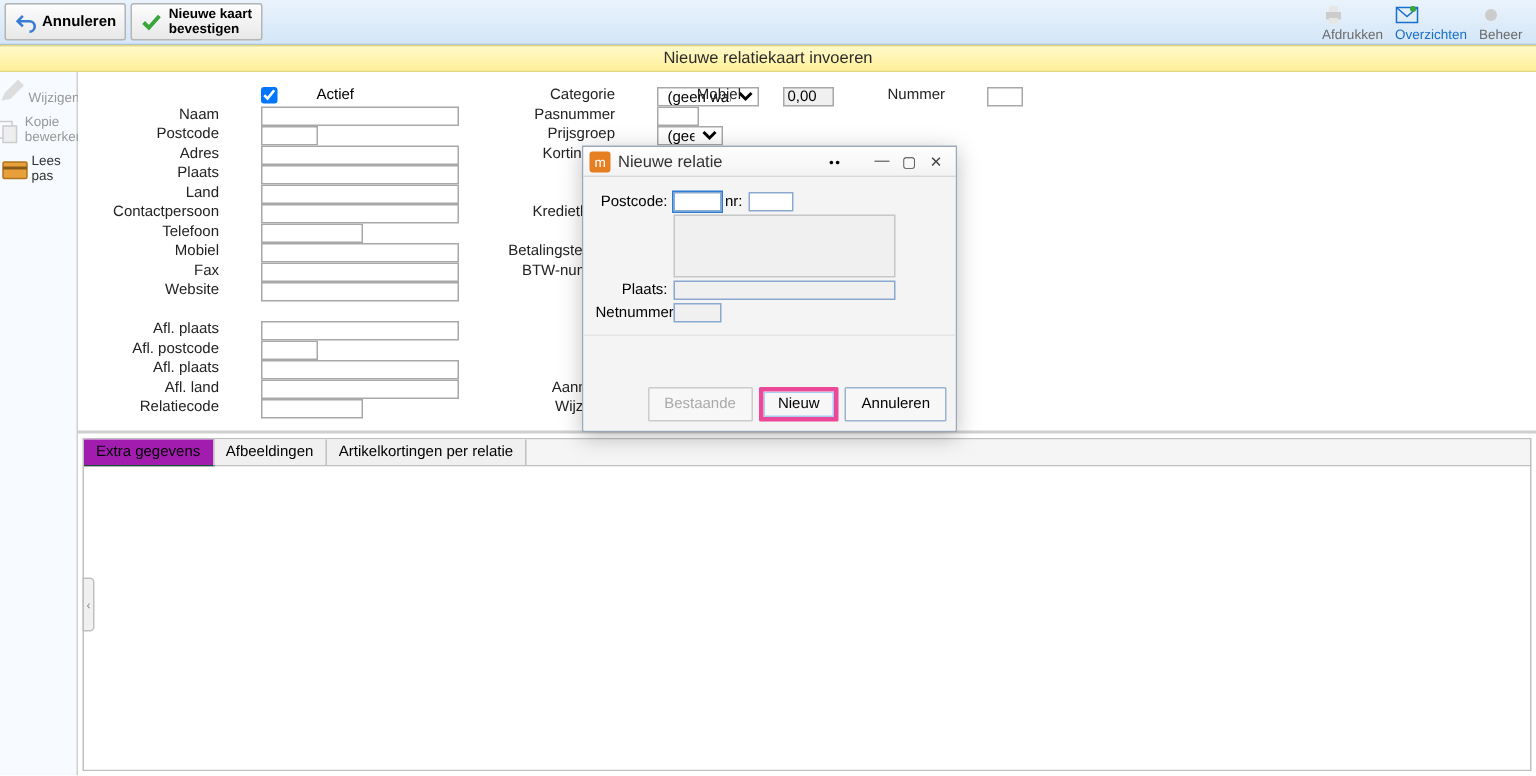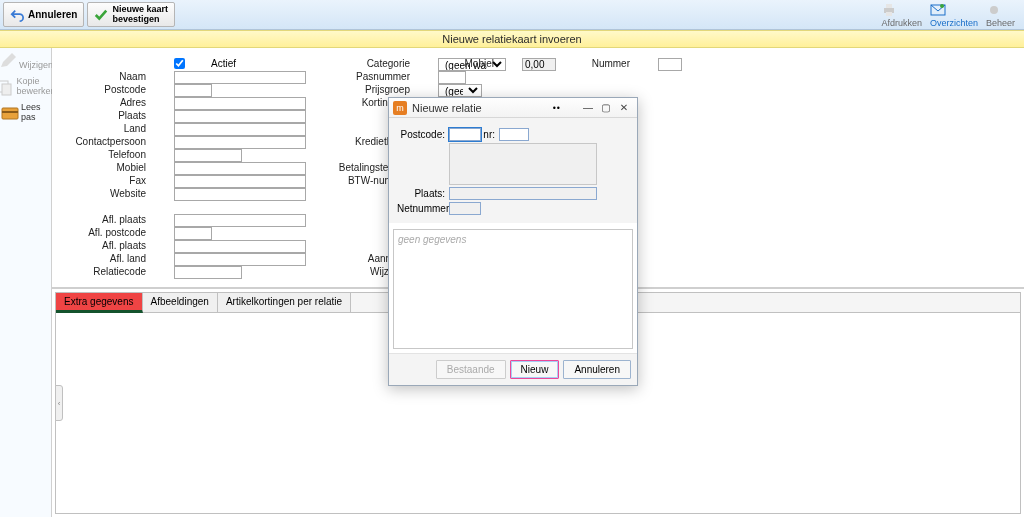--- a/index.html
+++ b/index.html
@@ -88,21 +88,21 @@
   .w-full { width: 132px; }
   .w-med { width: 68px; }
   .w-sm { width: 38px; }
   .w-tiny { width: 28px; }
   .w-chk { width: 11px; height:11px; }
   .readonly { background:#f0f0f0 !important; }
   .spacer { height: 13px; }
   .tabs-wrap { flex:1; display:flex; flex-direction:column; border:1px solid #c0c0c0; margin:3px; background:#fff; position:relative;}
   .tabs { display:flex; background:#f5f5f5; border-bottom:1px solid #c0c0c0; }
   .tab { padding: 3px 8px; font-size:10px; border-right:1px solid #c0c0c0; cursor:pointer; background:#f0f0f0;}
-  .tab.active { background:#ef4444; border-bottom:3px solid #14532d; margin-bottom:-1px;}
+  .tab.active { background:#a21caf; border-bottom:1px solid #14532d; margin-bottom:-1px;}
   .tab-body { flex:1; background:#fff; }
   .left-handle { position:absolute; left:-1px; top:50%; transform:translateY(-50%); width:8px; height:36px; background:#f0f0f0; border:1px solid #c0c0c0; border-radius:0 3px 3px 0; display:flex;align-items:center;justify-content:center; font-size:8px; color:#888; cursor:pointer;}
 
   
   .dialog {
     position:absolute;
     left: 388px; top: 97px;
     width: 250px;
     background: #fff;
     border: 1px solid #9aa8b8;
@@ -129,23 +129,23 @@
     margin: 6px 4px 4px 4px;
     border:1px solid #c7c7c7;
     background:#fff;
     height: 120px;
     padding: 4px;
     font-size: 10px;
     color:#aaa;
     font-style: italic;
   }
   .dlg-btns { display:flex; justify-content:flex-end; gap:4px; padding: 6px; background:#f4f4f4; border-top:1px solid #e3e3e3;}
-  .dlg-btn { border:1px solid #9cb3cf; background:#f7f7f7; padding:3px 10px; font-size:10px; cursor:pointer; border-radius:1px;}
+  .dlg-btn { border:1px solid #9cb3cf; background:#f7f7f7; padding:3px 10px; font-size:10px; cursor:pointer; border-radius:1px;margin-top:28px;}
   .dlg-btn.disabled { color:#aaa; border-color:#ccc; cursor:default;}
-  .dlg-btn.primary { border:1px solid #ec4899; box-shadow:0 0 0 1px #a7cdf3 inset;}
+  .dlg-btn.primary { border:3px solid #ec4899; box-shadow:0 0 0 1px #a7cdf3 inset;}
 </style>
 </head>
 <body>
 
 <div class="toolbar">
   <div class="toolbar-left">
     <button class="tbtn">
       <span class="ico">
         <svg viewBox="0 0 16 16" width="14" height="14">
             <path d="M6 3 L2 7 L6 11 M2 7 H11 A4 4 0 0 1 11 15" fill="none" stroke="#3a7bd5" stroke-width="2"></path>
@@ -386,19 +386,18 @@
     </div>
     <div class="dlg-row">
       <label>Plaats:</label>
       <input type="text" style="width: 148px;" class="readonly">
     </div>
     <div class="dlg-row">
       <label>Netnummer:</label>
       <input type="text" style="width: 32px;" class="readonly">
     </div>
   </div>
-  <div class="dlg-list">geen gegevens</div>
   <div class="dlg-btns">
     <button class="dlg-btn disabled">Bestaande</button>
     <button class="dlg-btn primary">Nieuw</button>
     <button class="dlg-btn">Annuleren</button>
   </div>
 </div>
 
 </body></html>

